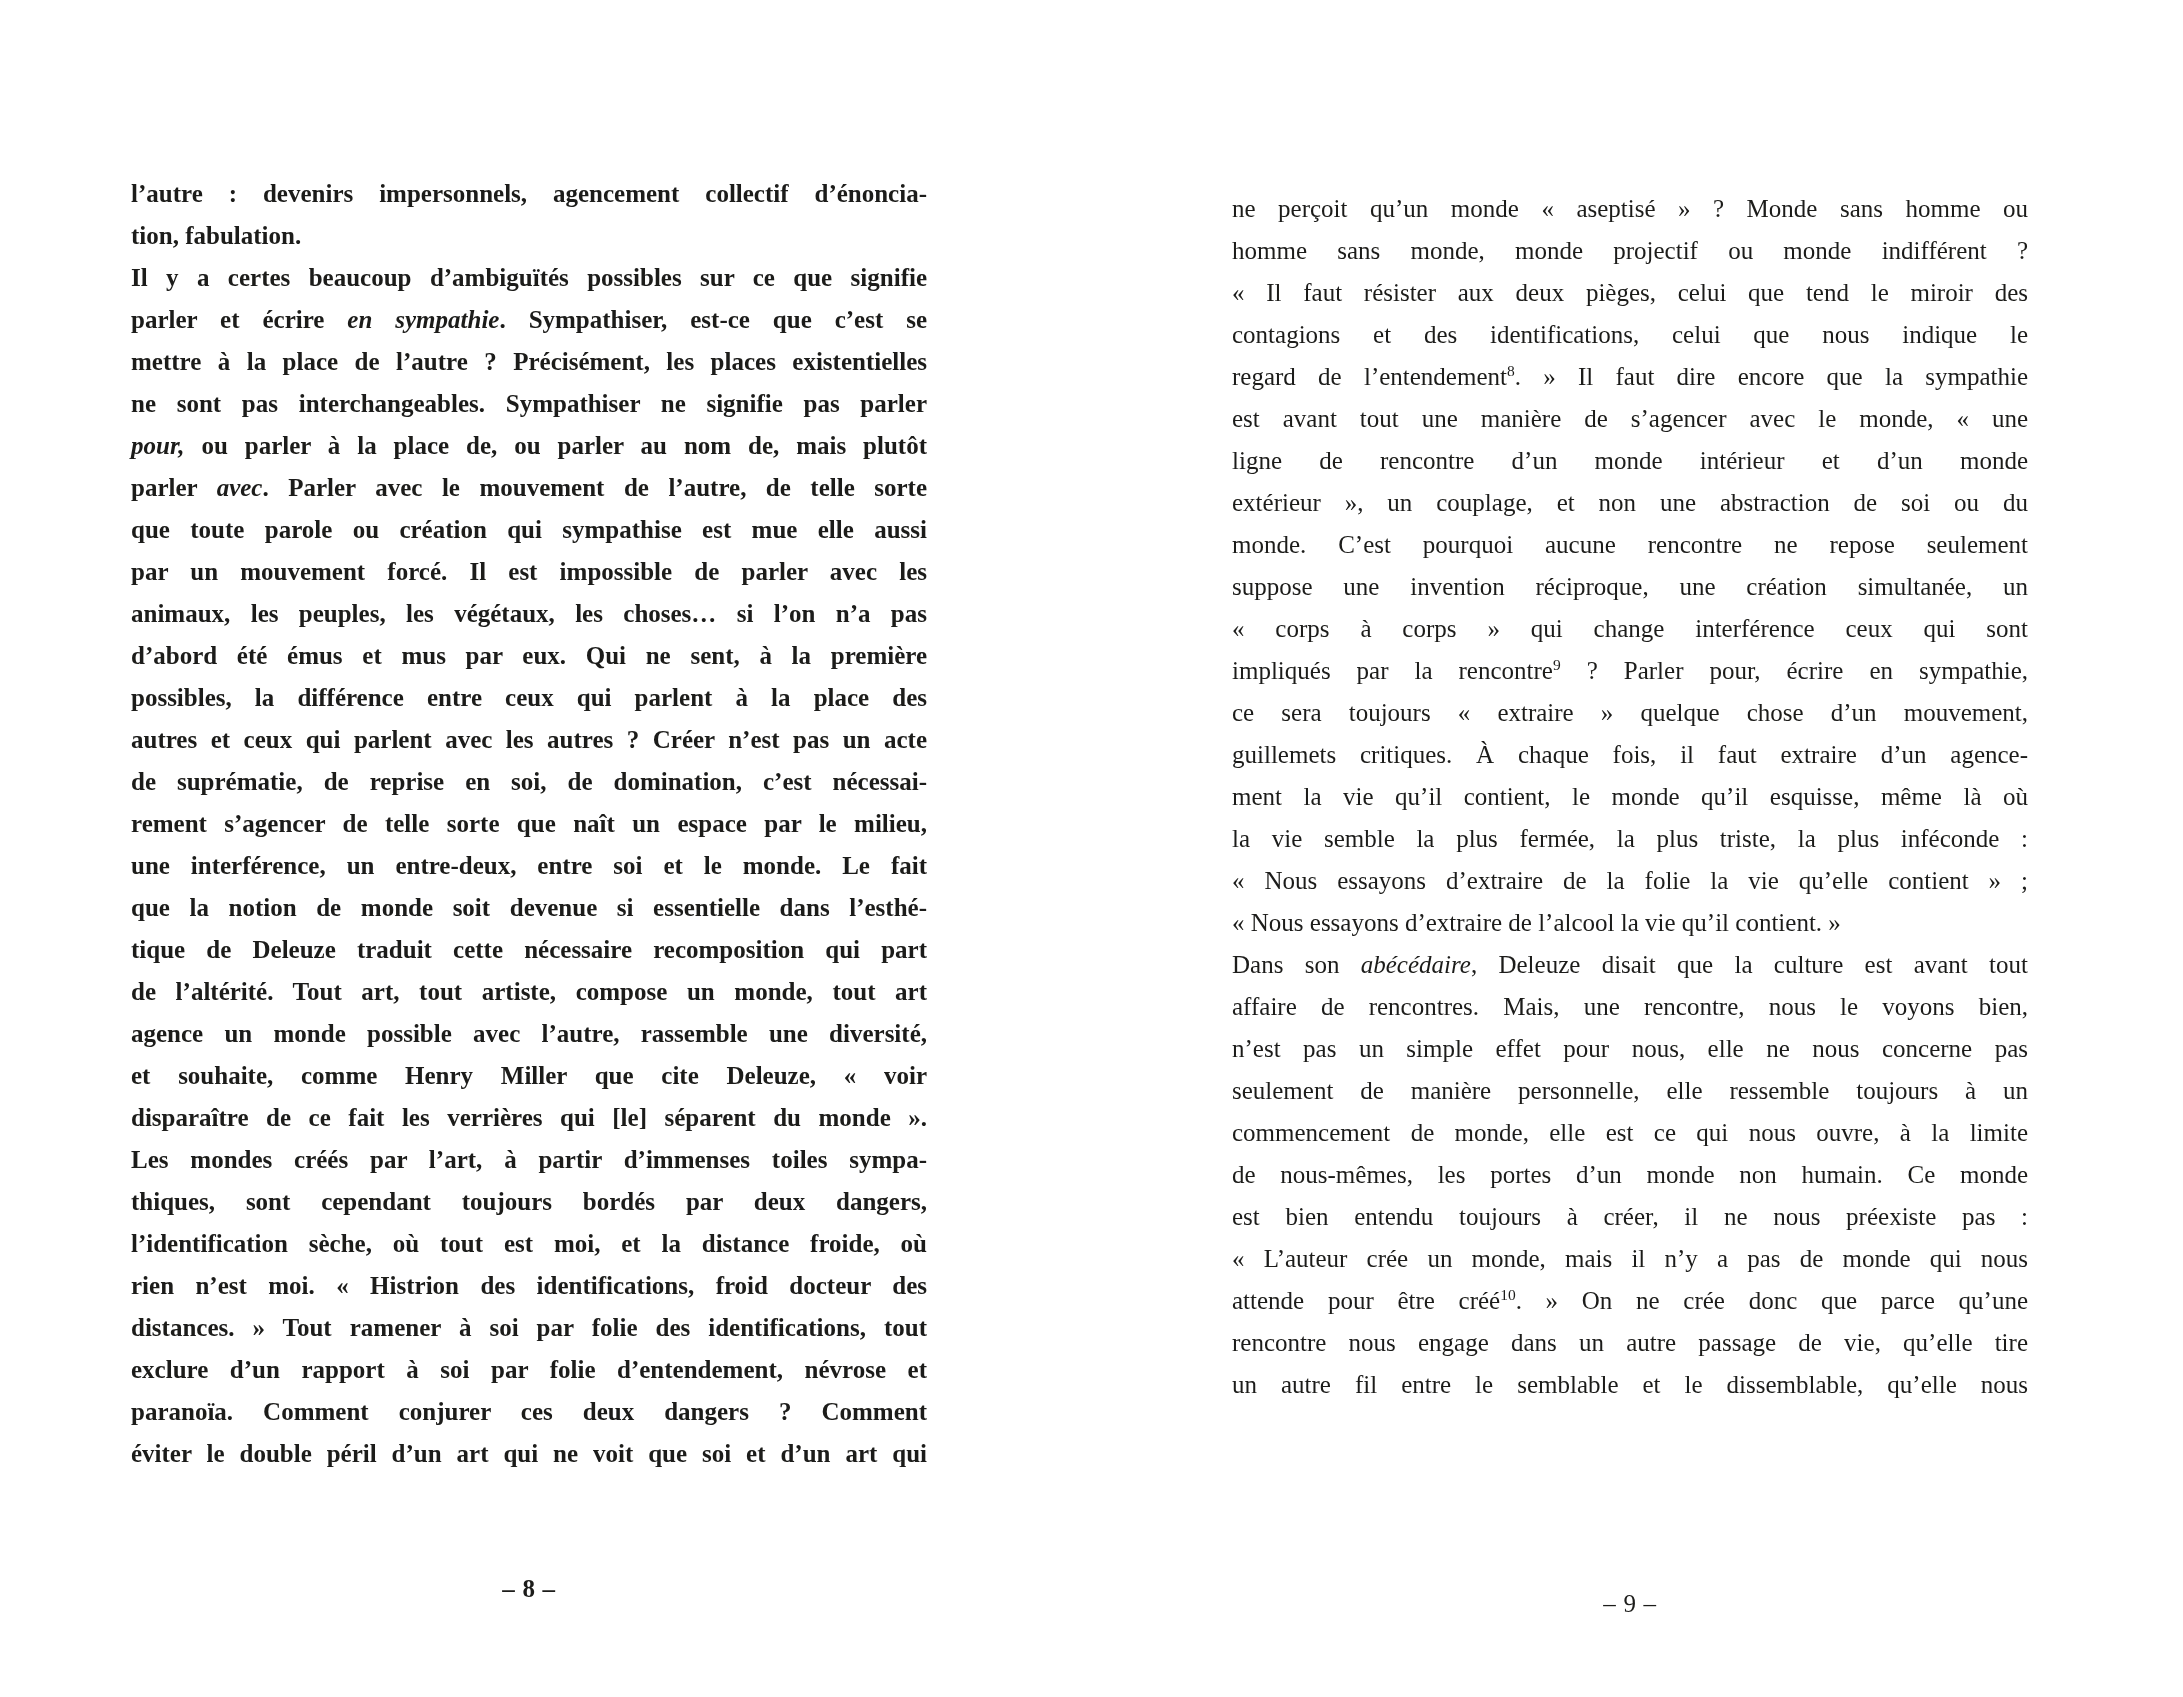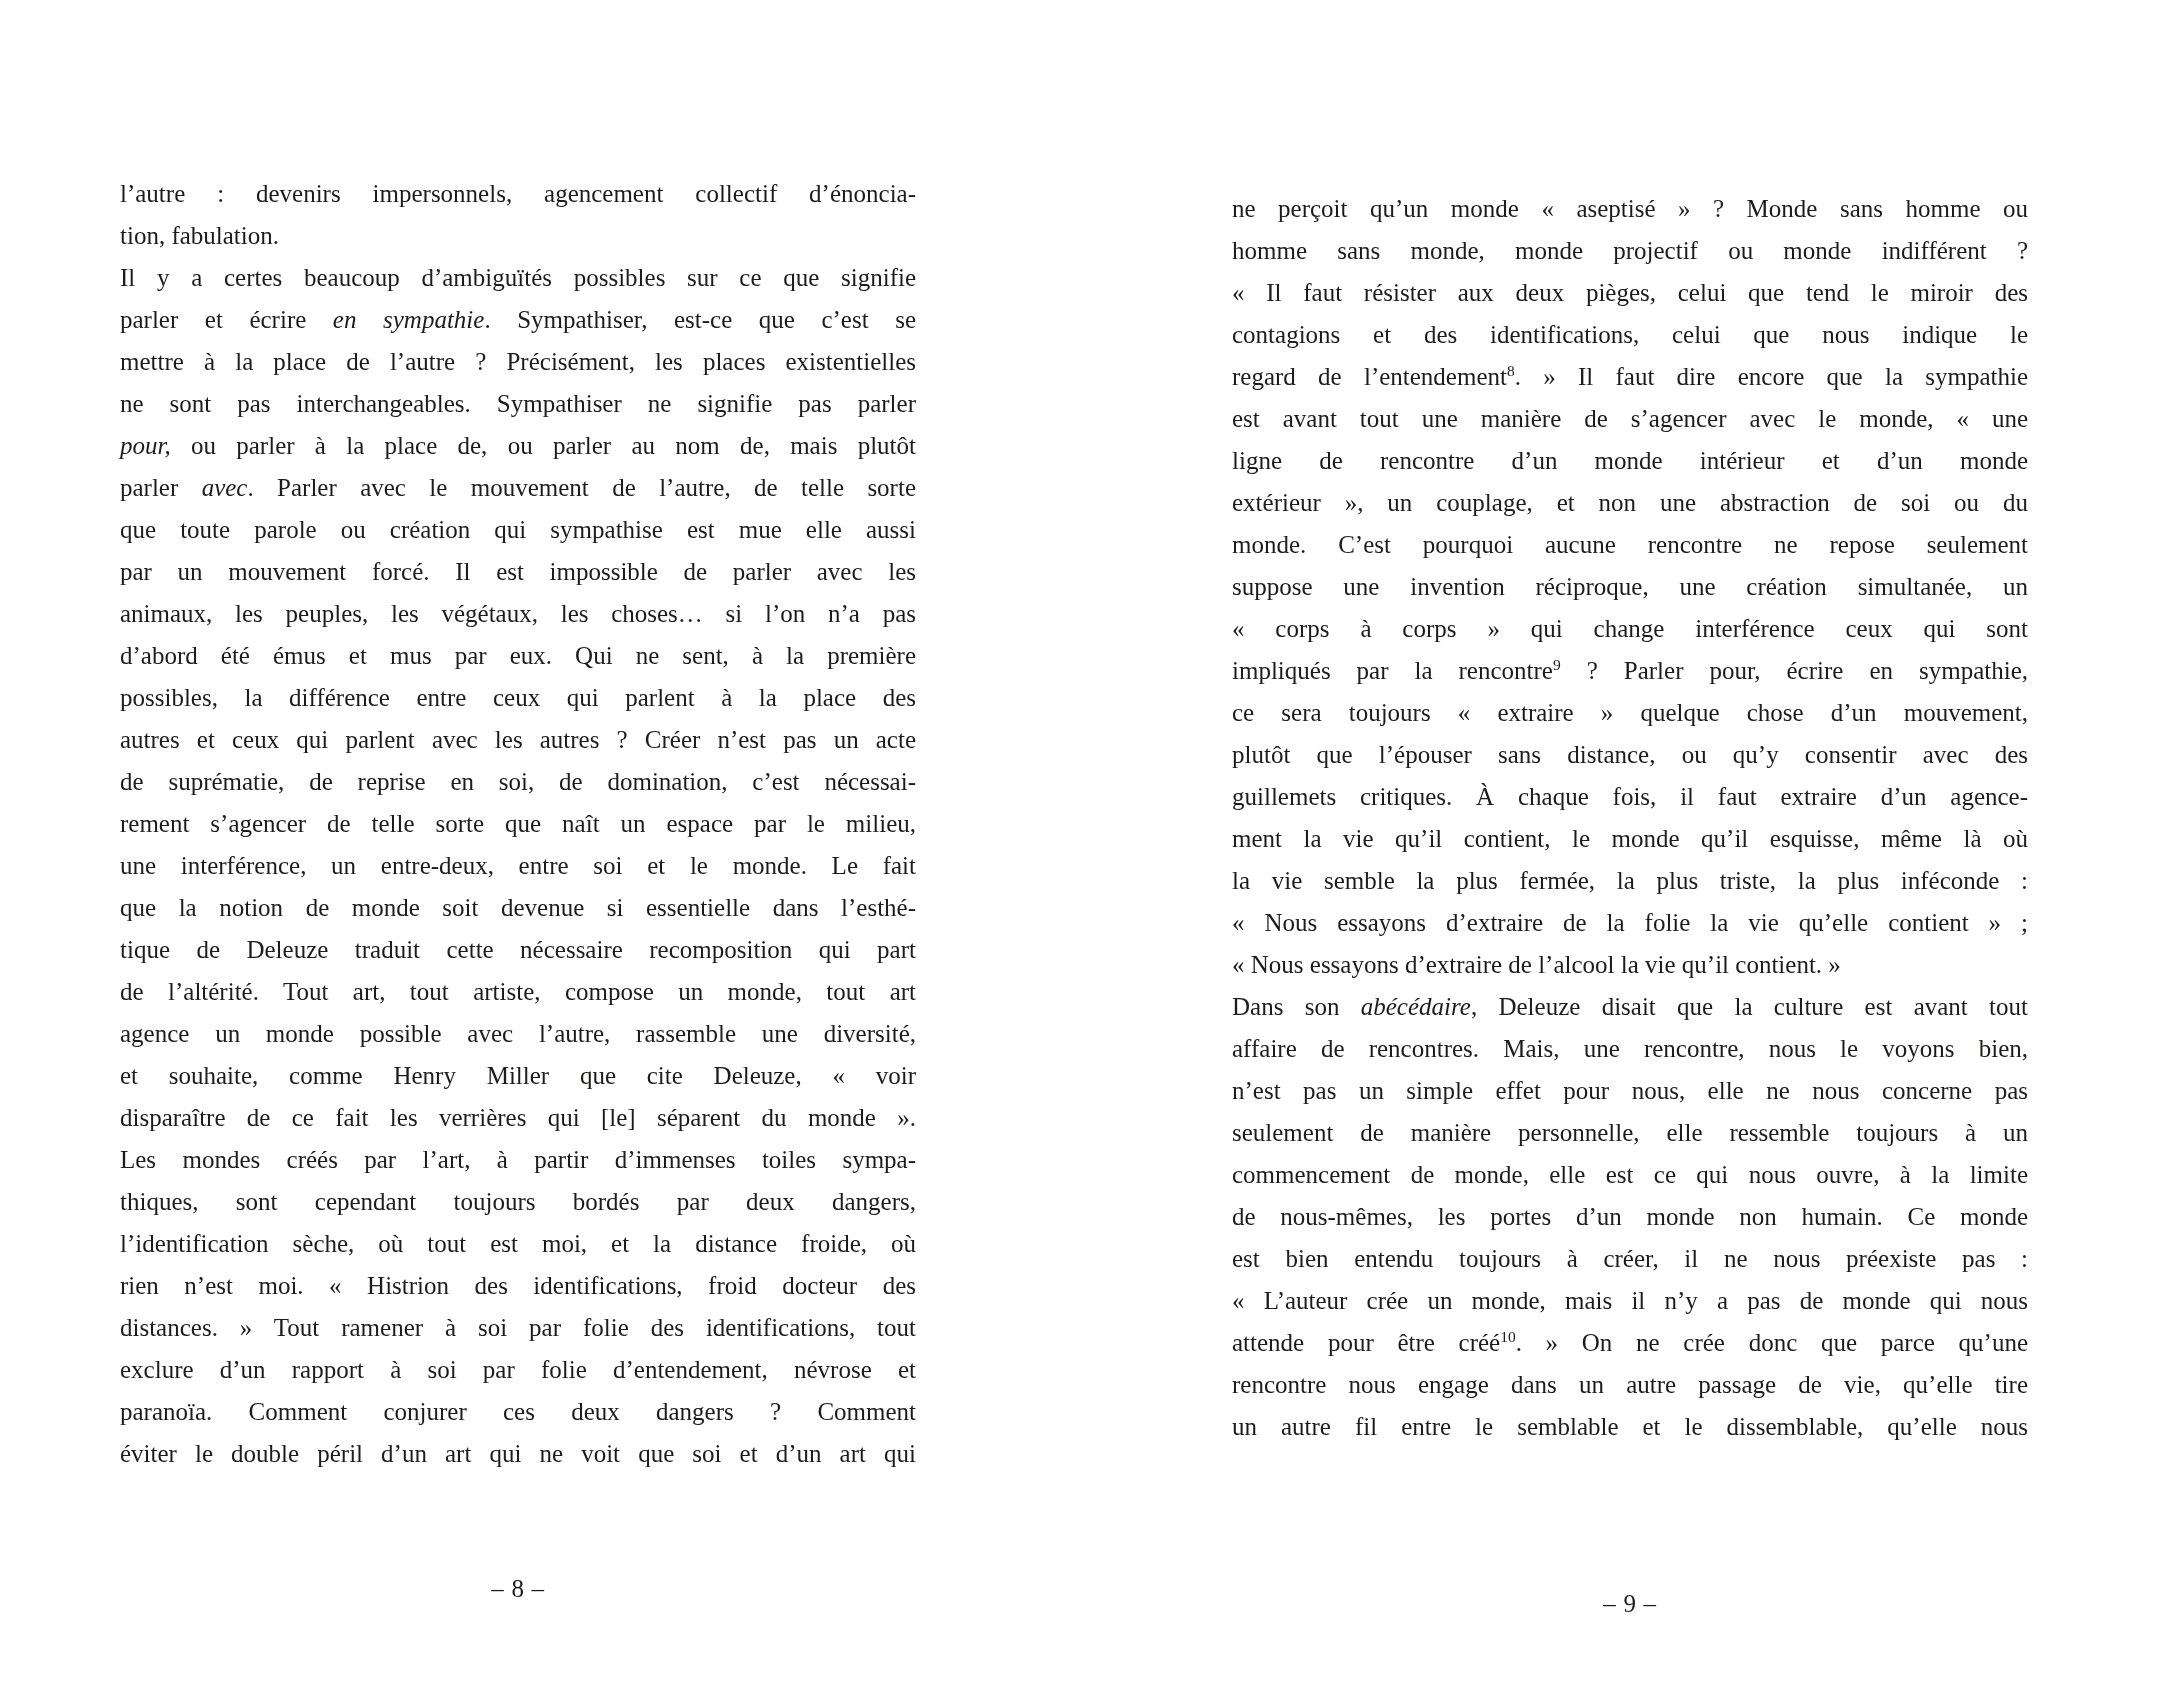--- a/index.html
+++ b/index.html
@@ -11,21 +11,21 @@
     color: #1c1c1a;
     font-family: "Liberation Serif", "DejaVu Serif", serif;
     overflow: hidden;
   }
   .page {
     position: absolute;
     top: 173px;
     width: 796px;
     height: 1479px;
   }
-  #pageL { left: 120px; }
+  #pageL { left: 131px; font-weight: bold; }
   #pageR { left: 1232px; margin-top: 15px; }
   .text-block { width: 100%; }
   .line {
     font-size: 25px;
     line-height: 42px;
     text-align: justify;
     text-align-last: justify;
     white-space: normal;
   }
   .line.end {
@@ -95,21 +95,20 @@
         <div class="line">contagions et des identifications, celui que nous indique le</div>
         <div class="line"><span>regard de l’entendement</span><sup>8</sup><span>. » Il faut dire encore que la sympathie</span></div>
         <div class="line">est avant tout une manière de s’agencer avec le monde, « une</div>
         <div class="line">ligne de rencontre d’un monde intérieur et d’un monde</div>
         <div class="line">extérieur », un couplage, et non une abstraction de soi ou du</div>
         <div class="line">monde. C’est pourquoi aucune rencontre ne repose seulement</div>
         <div class="line">suppose une invention réciproque, une création simultanée, un</div>
         <div class="line">« corps à corps » qui change interférence ceux qui sont</div>
         <div class="line"><span>impliqués par la rencontre</span><sup>9</sup><span> ? Parler pour, écrire en sympathie,</span></div>
         <div class="line">ce sera toujours « extraire » quelque chose d’un mouvement,</div>
-        <div class="line">plutôt que l’épouser sans distance, ou qu’y consentir avec des</div>
         <div class="line">guillemets critiques. À chaque fois, il faut extraire d’un agence-</div>
         <div class="line">ment la vie qu’il contient, le monde qu’il esquisse, même là où</div>
         <div class="line">la vie semble la plus fermée, la plus triste, la plus inféconde :</div>
         <div class="line">« Nous essayons d’extraire de la folie la vie qu’elle contient » ;</div>
         <div class="line end">« Nous essayons d’extraire de l’alcool la vie qu’il contient. »</div>
         <div class="line"><span>Dans son </span><em>abécédaire</em><span>, Deleuze disait que la culture est avant tout</span></div>
         <div class="line">affaire de rencontres. Mais, une rencontre, nous le voyons bien,</div>
         <div class="line">n’est pas un simple effet pour nous, elle ne nous concerne pas</div>
         <div class="line">seulement de manière personnelle, elle ressemble toujours à un</div>
         <div class="line">commencement de monde, elle est ce qui nous ouvre, à la limite</div>

